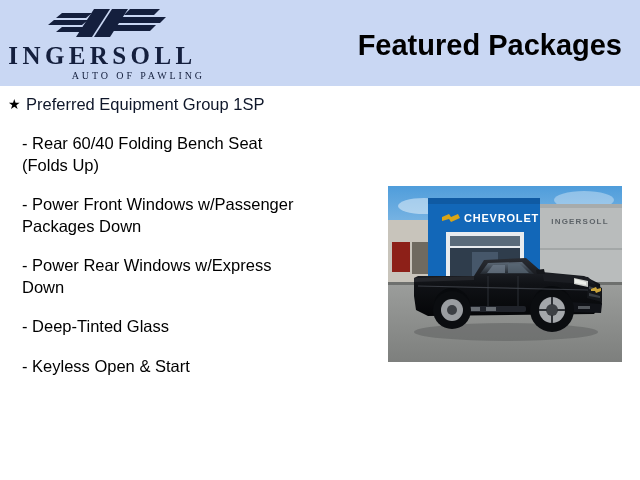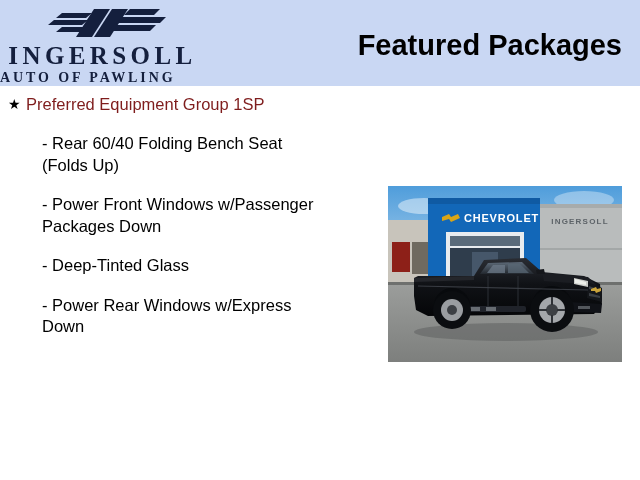--- a/index.html
+++ b/index.html
@@ -54,23 +54,23 @@
     color: #141f3d;
     line-height: 1;
     font-family: "Liberation Serif", serif;
   }
 
   #brand-tagline {
     position: absolute;
     left: 0;
     top: 68px;
     width: 205px;
-    text-align: left;
-    font-size: 14px;
-    font-weight: 700;
+    text-align: right;
+    font-size: 10px;
+    font-weight: 400;
     letter-spacing: 2.9px;
     color: #141f3d;
     line-height: 1;
     font-family: "Liberation Serif", serif;
   }
 
   #header-title {
     position: absolute;
     right: 18px;
     top: 21px;
@@ -103,25 +103,25 @@
     font-size: 14px;
     line-height: 21px;
     color: #000;
     text-align: left;
     flex: none;
   }
 
   .group-label {
     font-size: 16.5px;
     line-height: 21px;
-    color: #7f1d1d;
+    color: #0f172a;
   }
 
   .feature-item {
-    margin: 0 0 0 42px;
+    margin: 0 0 0 22px;
     padding-top: 18px;
     font-size: 16.5px;
     line-height: 21.5px;
     color: #000;
     width: 330px;
     white-space: pre-line;
   }
 
   
   #vehicle-photo {
@@ -169,23 +169,24 @@
 
   <div class="group-row">
     <span class="group-bullet">★</span>
     <span class="group-label">Preferred Equipment Group 1SP</span>
   </div>
 
   <div class="feature-item">- Rear 60/40 Folding Bench Seat
 (Folds Up)</div>
   <div class="feature-item">- Power Front Windows w/Passenger
 Packages Down</div>
-  <div class="feature-item">- Deep-Tinted Glass</div>
   <div class="feature-item">- Power Rear Windows w/Express
 Down</div>
+  <div class="feature-item">- Deep-Tinted Glass</div>
+  <div class="feature-item">- Keyless Open &amp; Start</div>
 </div>
 
 <div id="vehicle-photo">
   <svg viewBox="0 0 234 176" width="234" height="176" aria-hidden="true">
     <defs>
       <linearGradient id="skyG" x1="0" y1="0" x2="0" y2="1">
         <stop offset="0" stop-color="#4f9ddb"></stop>
         <stop offset="1" stop-color="#bcd9ef"></stop>
       </linearGradient>
       <linearGradient id="bodyG" x1="0" y1="0" x2="0" y2="1">

